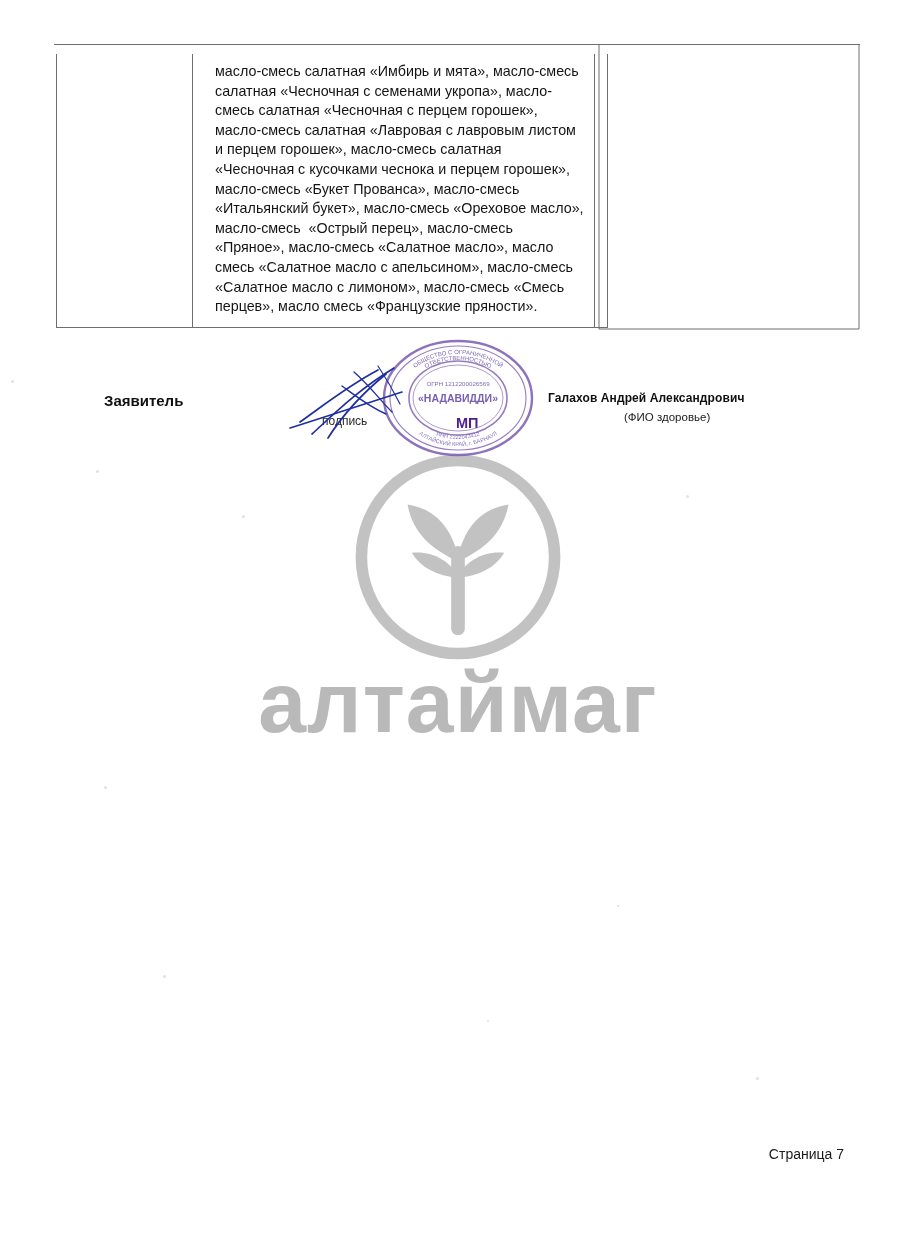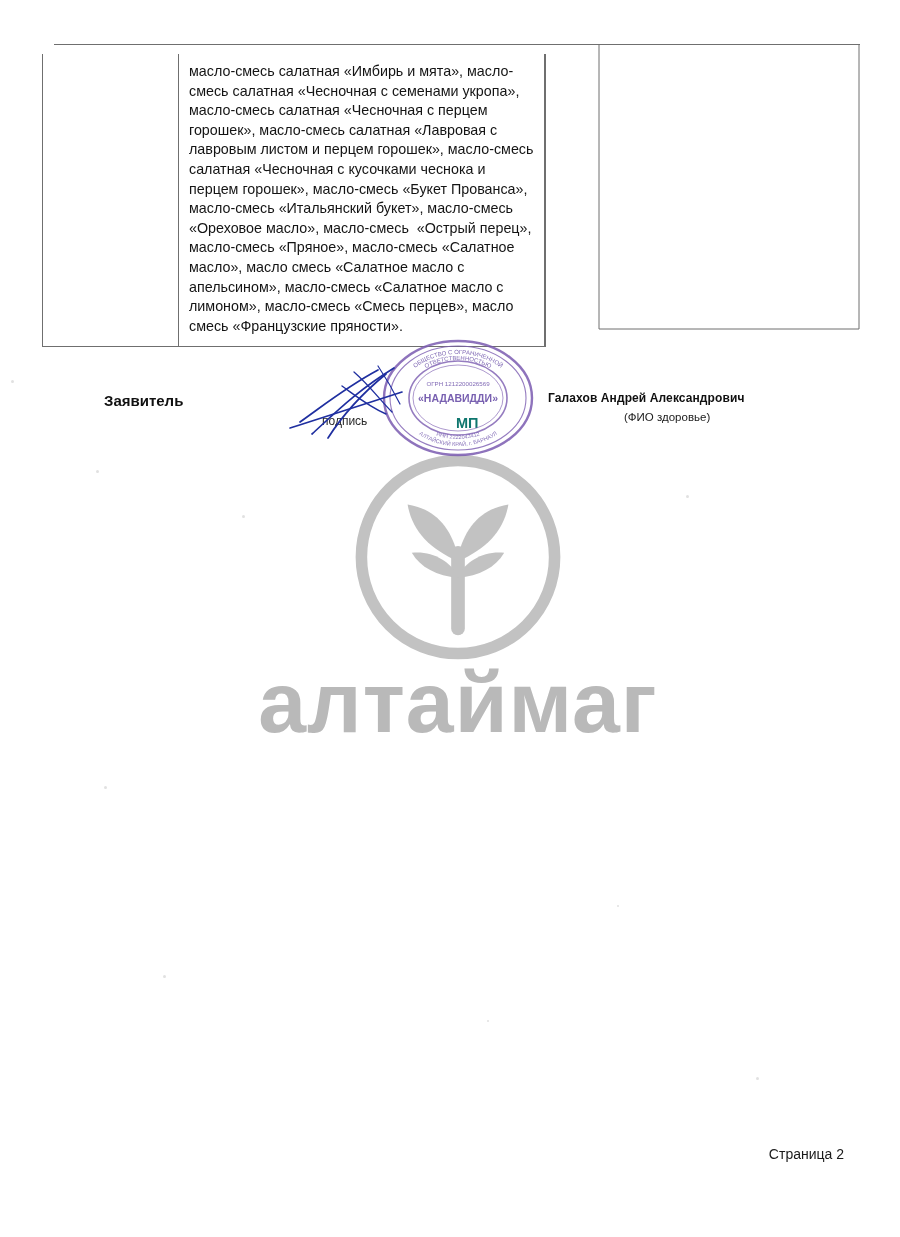--- a/index.html
+++ b/index.html
@@ -32,27 +32,28 @@
     position: absolute;
     left: 54px;
     top: 44px;
     width: 806px;
     height: 1px;
     background: #6f6f6f;
   }
 
   .tbl {
     position: absolute;
-    left: 42px;
+    left: 56px;
     top: 54px;
-    width: 504px;
+    width: 552px;
     border: 1px solid #6f6f6f;
     border-top: none;
     box-sizing: border-box;
     display: flex;
+    gap: 12px;
   }
   .tbl .col-narrow {
     width: 136px;
     flex: 0 0 136px;
     border-right: 1px solid #6f6f6f;
     box-sizing: border-box;
   }
   .tbl .col-wide {
     flex: 1 1 auto;
     border-right: 1px solid #6f6f6f;
@@ -95,21 +96,21 @@
     top: 22px;
     font-size: 12px;
     color: #2a2a2a;
   }
   .sig-mp {
     position: absolute;
     left: 456px;
     top: 23px;
     font-size: 14.5px;
     font-weight: bold;
-    color: #0f766e;
+    color: #4c1d95;
   }
   .sig-name {
     position: absolute;
     left: 548px;
     top: -1px;
     font-size: 12px;
     font-weight: bold;
     color: #101010;
     letter-spacing: .1px;
   }
@@ -265,14 +266,14 @@
         <path d="M18 70 C 46 50, 66 34, 96 18"></path>
         <path d="M30 82 C 54 60, 76 38, 112 16"></path>
         <path d="M46 86 C 60 64, 82 40, 104 22"></path>
         <path d="M60 34 C 74 44, 86 54, 104 62" stroke-width="1.4"></path>
         <path d="M72 20 C 88 34, 98 48, 110 60" stroke-width="1.3"></path>
         <path d="M96 14 C 104 26, 112 40, 118 52" stroke-width="1.2"></path>
       </g>
     </svg>
   </div>
 
-  <div class="page-number">Страница 2</div>
+  <div class="page-number">Страница 7</div>
 </div>
 
 </body></html>

